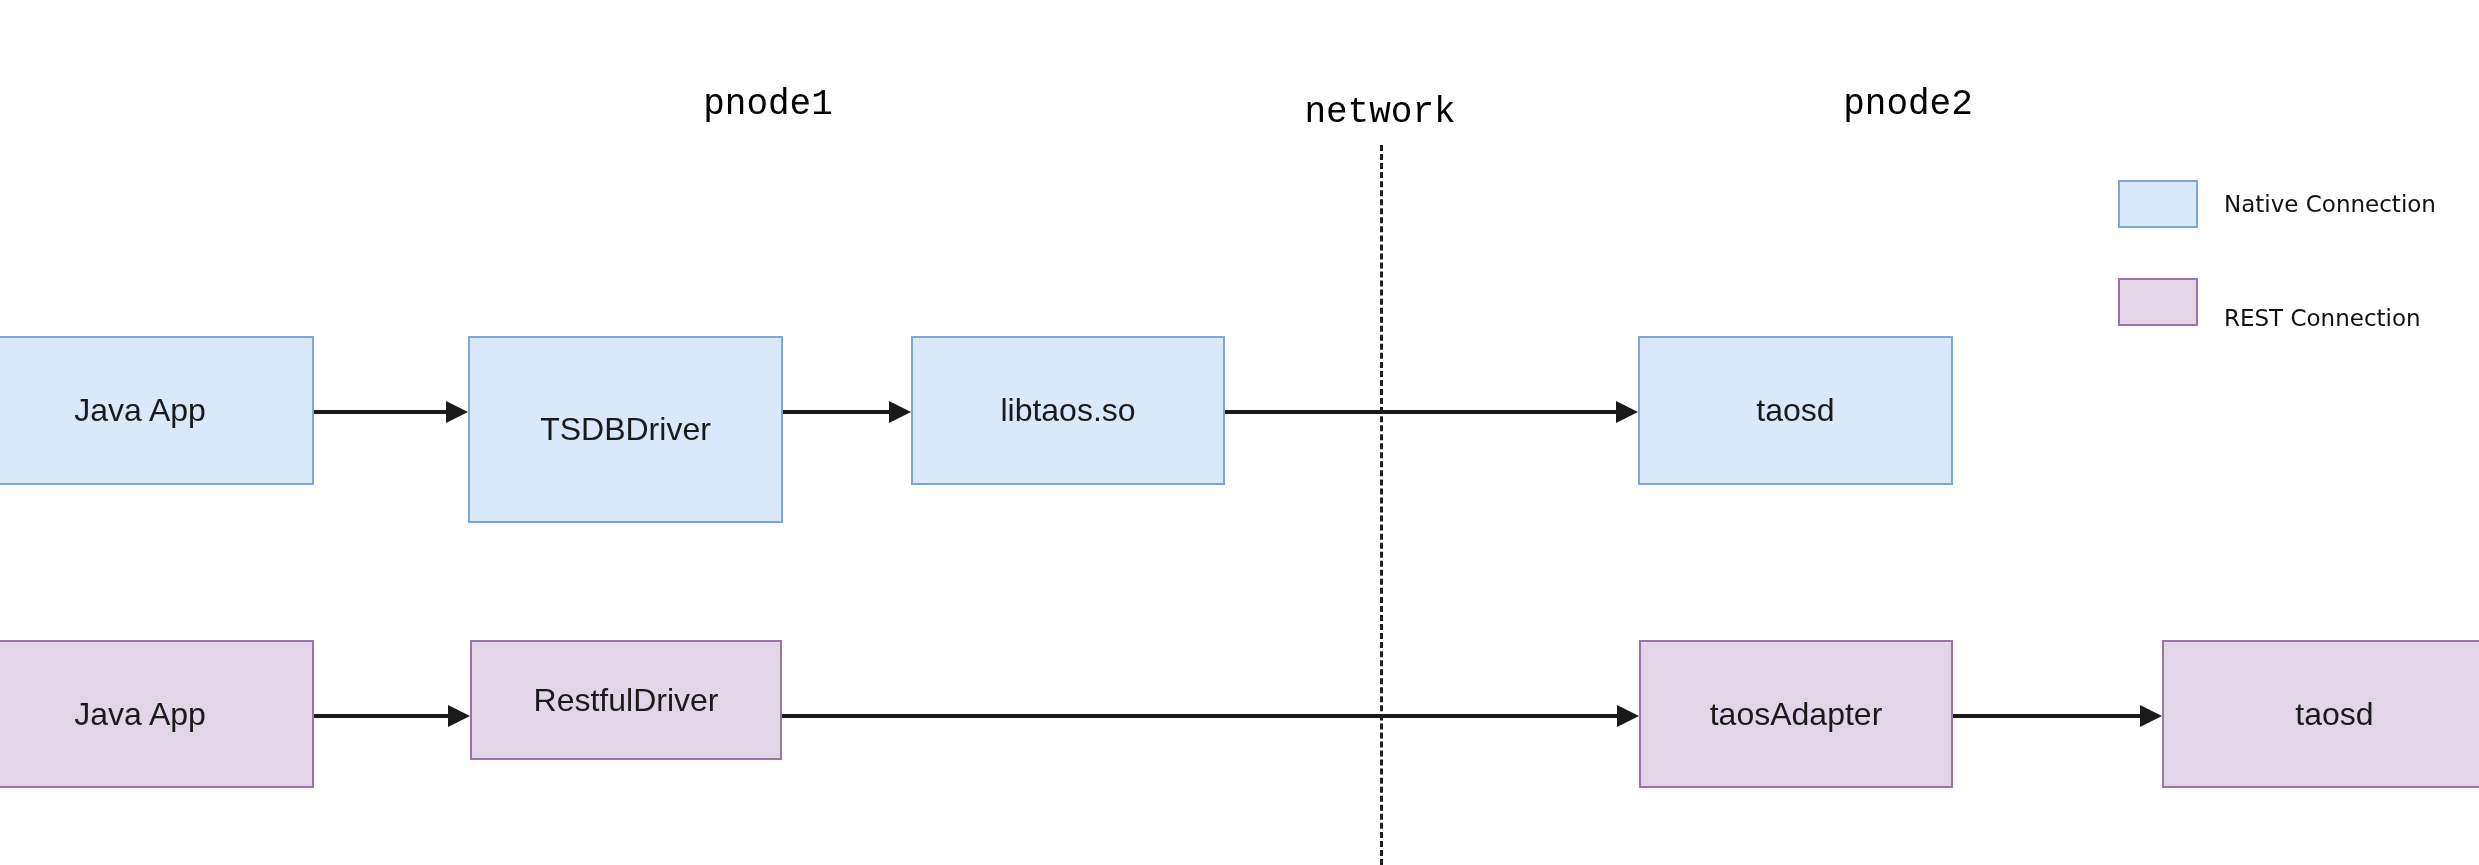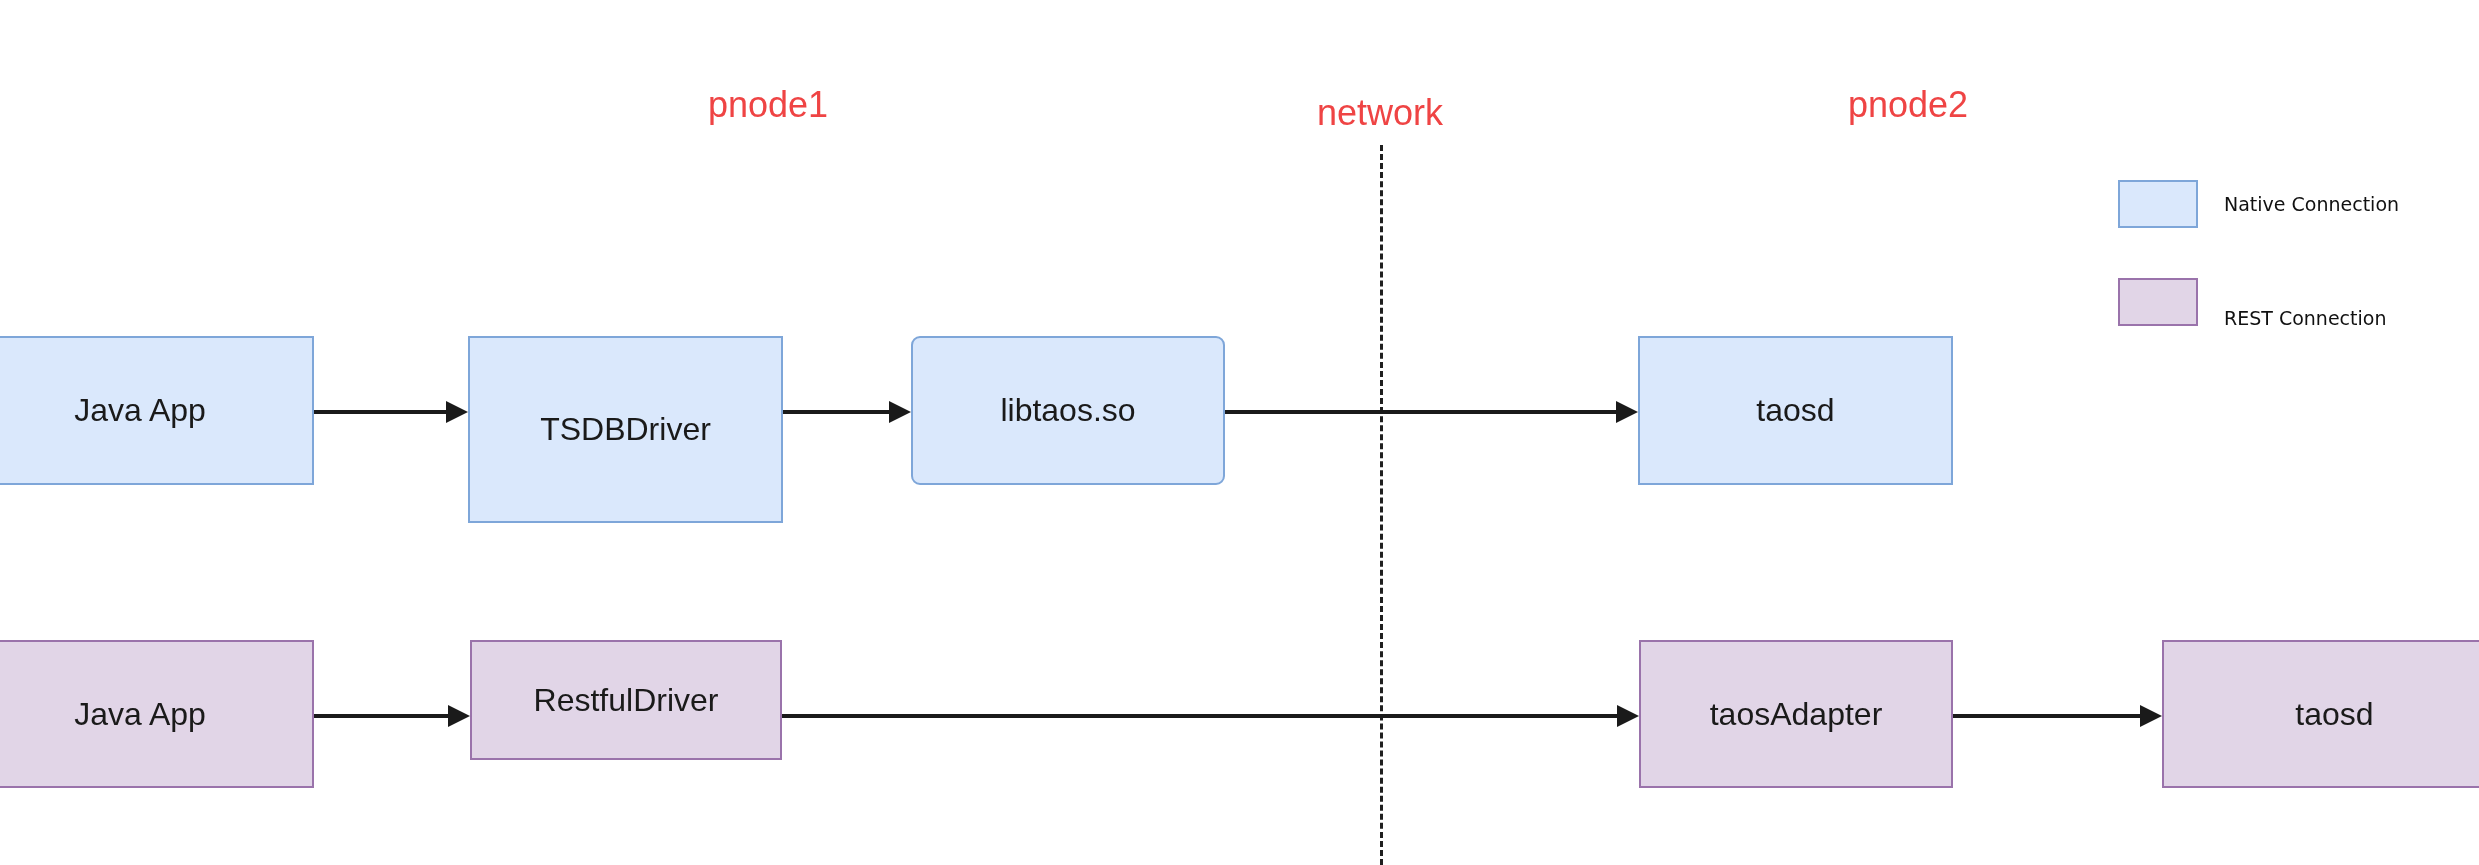--- a/index.html
+++ b/index.html
@@ -13,22 +13,22 @@
     height: 865px;
     background: #ffffff;
     overflow: hidden;
     font-family: "Liberation Sans", sans-serif;
   }
 
   
   .zone-label {
     position: absolute;
     font-size: 36px;
-    color: #ef4444;
-    font-family: Liberation Sans, sans-serif;
+    color: #000000;
+    font-family: Liberation Mono, monospace;
     text-align: center;
     white-space: nowrap;
     transform: translateX(-50%);
     letter-spacing: 0px;
   }
 
   
   .divider {
     position: absolute;
     width: 0px;
@@ -81,21 +81,21 @@
   .legend-swatch.native {
     background: #dae8fc;
     border: 2px solid #7ea6d9;
   }
   .legend-swatch.rest {
     background: #e1d5e7;
     border: 2px solid #9a73ab;
   }
   .legend-text {
     position: absolute;
-    font-size: 19px;
+    font-size: 23px;
     color: #111111;
     font-family: "DejaVu Sans", sans-serif;
     white-space: nowrap;
     line-height: 48px;
   }
 </style>
 </head>
 <body>
 
 <div id="canvas">
@@ -111,21 +111,21 @@
   <div class="node native" style="left:-34px; top:336px; width:348px; height:149px;">Java App</div>
 
   <div class="edge" style="left:314px; top:410px; width:132px;"></div>
   <div class="arrowhead" style="left:446px; top:401px;"></div>
 
   <div class="node native" style="left:468px; top:336px; width:315px; height:187px;">TSDBDriver</div>
 
   <div class="edge" style="left:783px; top:410px; width:106px;"></div>
   <div class="arrowhead" style="left:889px; top:401px;"></div>
 
-  <div class="node native" style="left:911px; top:336px; width:314px; height:149px;border-radius:9px;">libtaos.so</div>
+  <div class="node native" style="left:911px; top:336px; width:314px; height:149px;">libtaos.so</div>
 
   <div class="edge" style="left:1225px; top:410px; width:391px;"></div>
   <div class="arrowhead" style="left:1616px; top:401px;"></div>
 
   <div class="node native" style="left:1638px; top:336px; width:315px; height:149px;">taosd</div>
 
   <div class="node rest" style="left:-34px; top:640px; width:348px; height:148px;">Java App</div>
 
   <div class="edge" style="left:314px; top:714px; width:134px;"></div>
   <div class="arrowhead" style="left:448px; top:705px;"></div>

